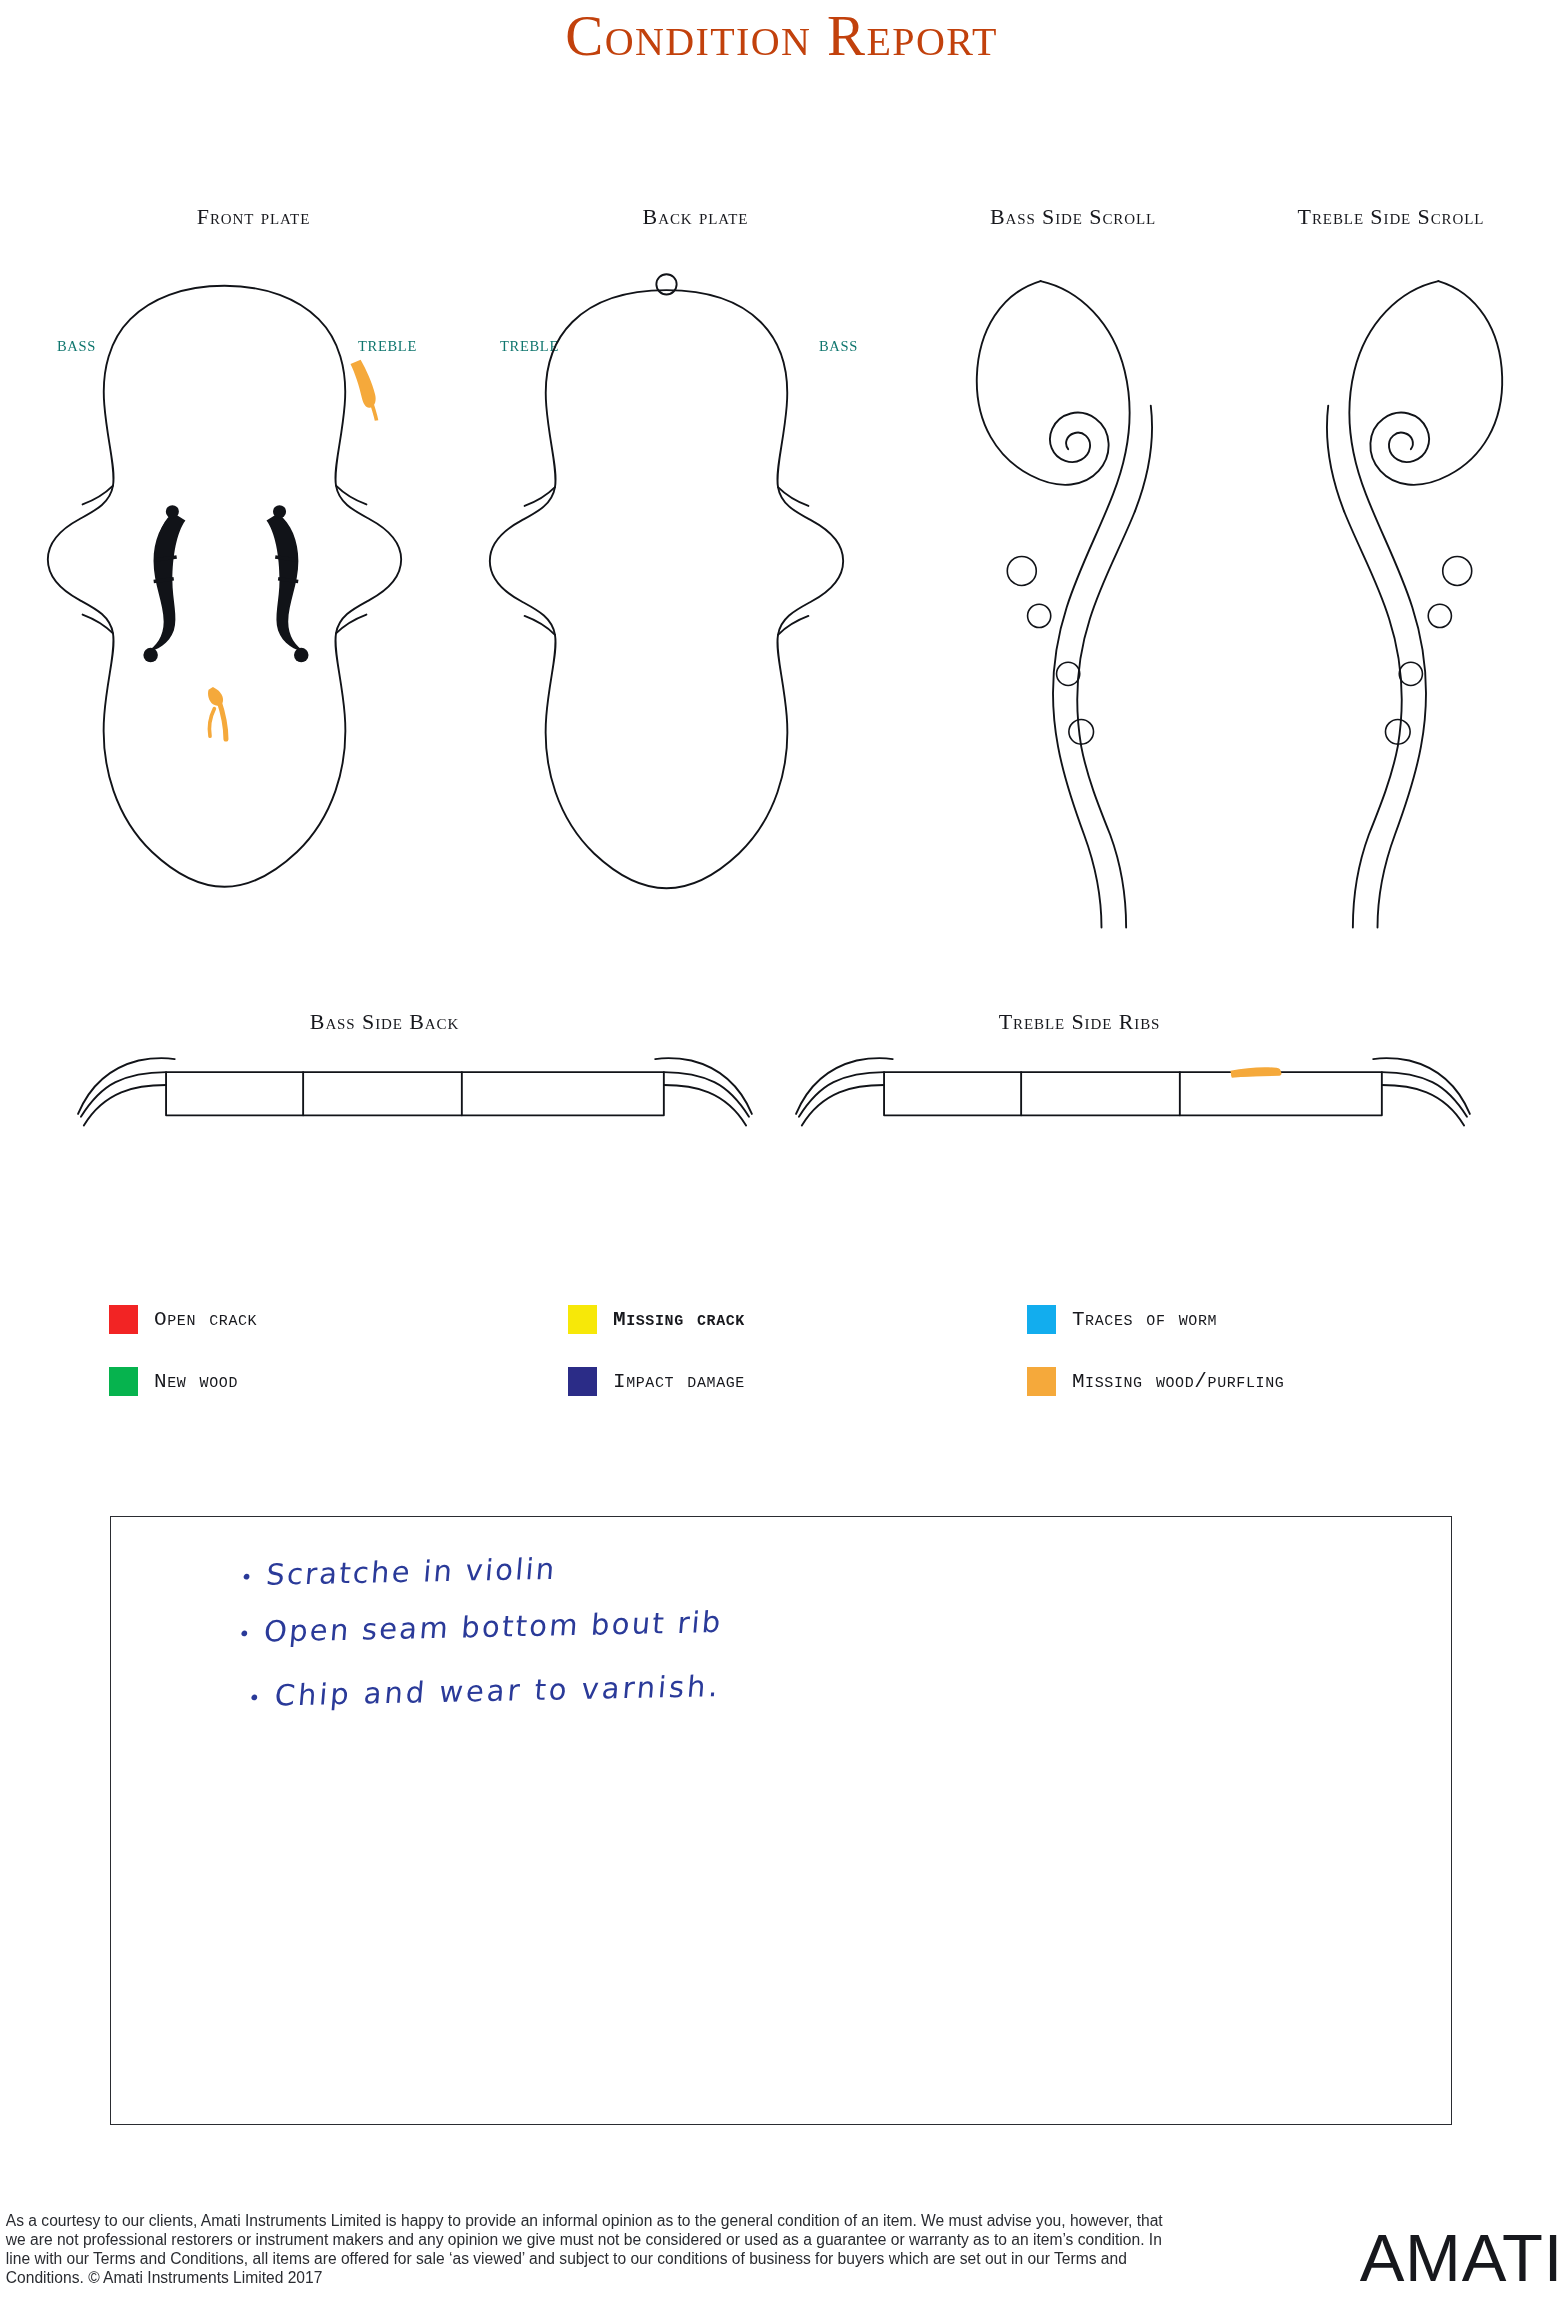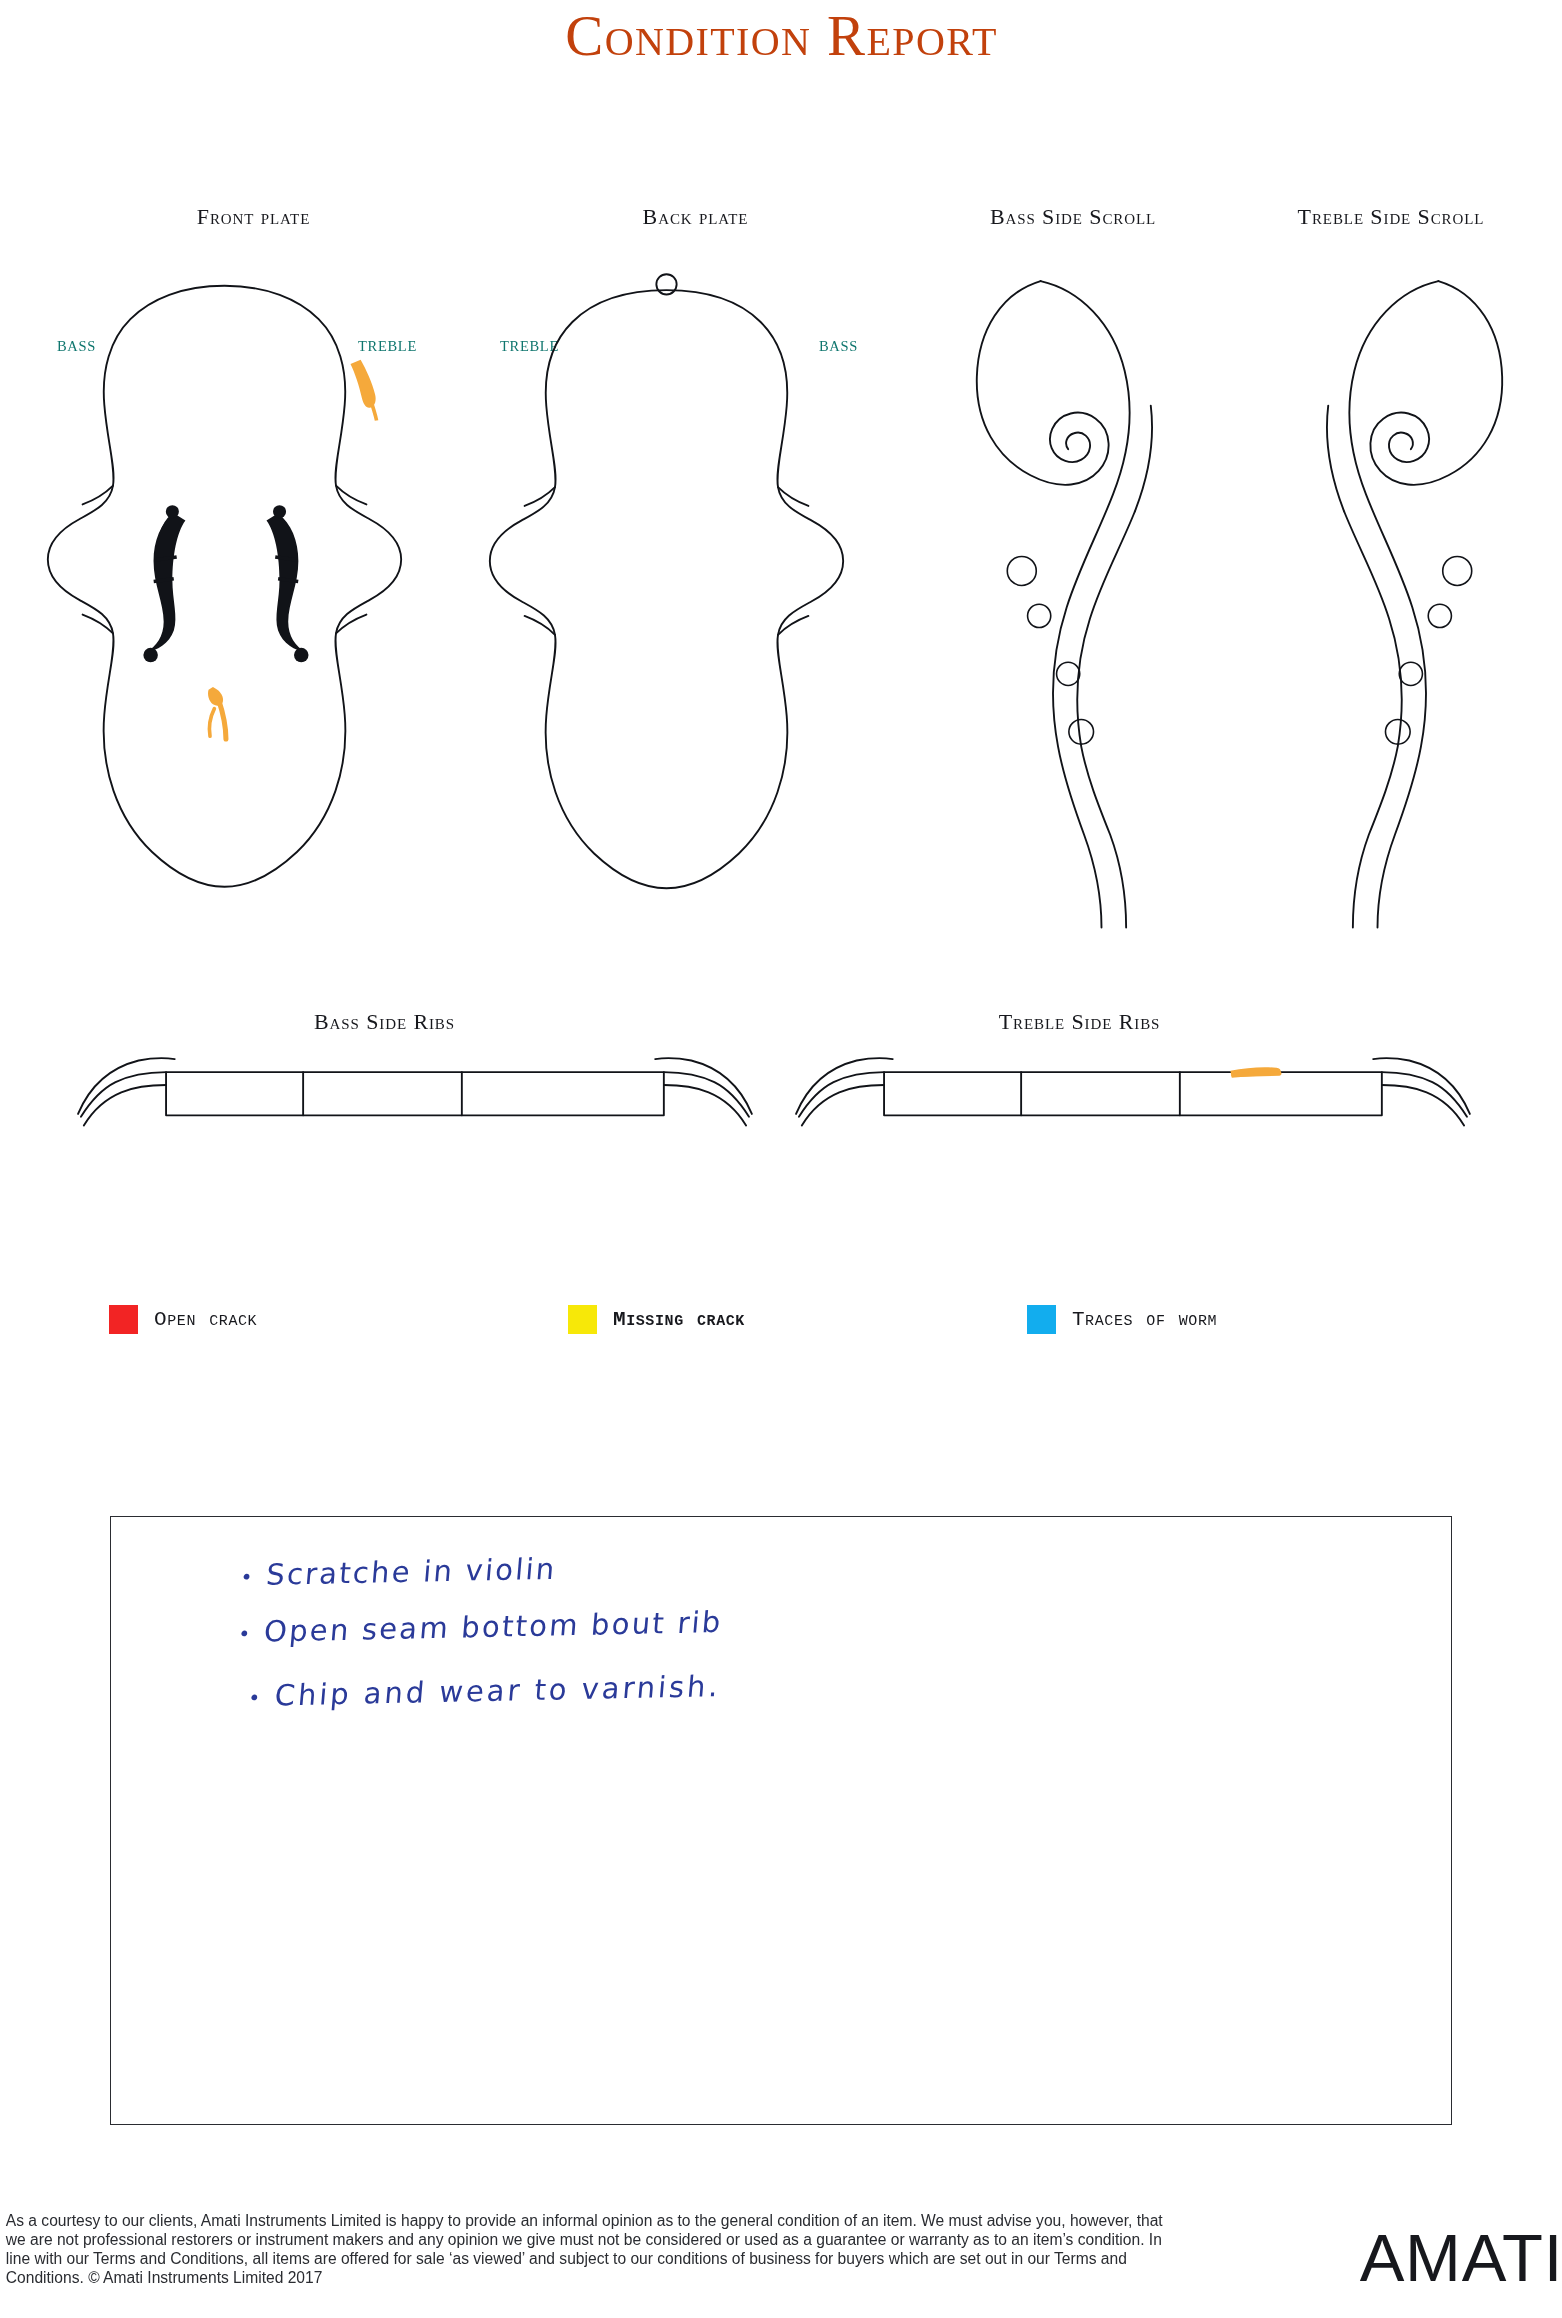--- a/index.html
+++ b/index.html
@@ -341,21 +341,21 @@
         C 170 820, 180 862, 180 910"></path>
       <path class="outline" d="M214 910 C 214 862, 206 820, 192 782 C 176 742, 160 702, 152 660 C 142 600, 146 540, 164 484 C 180 432, 206 386, 226 336"></path>
       <path class="outline" d="M226 336 C 244 290, 254 240, 248 190"></path>
       <circle class="outline-thin" cx="70" cy="418" r="20"></circle>
       <circle class="outline-thin" cx="94" cy="480" r="16"></circle>
       <circle class="outline-thin" cx="134" cy="560" r="16"></circle>
       <circle class="outline-thin" cx="152" cy="640" r="17"></circle>
     </g>
   </svg>
 
-  <div class="caption" style="left:225px; top:1009px; width:319px;">Bass Side Ribs</div>
+  <div class="caption" style="left:225px; top:1009px; width:319px;">Bass Side Back</div>
   <div class="caption" style="left:920px; top:1009px; width:319px;">Treble Side Ribs</div>
 
   <svg style="position:absolute; left:72px; top:1036px;" width="696" height="101" viewBox="0 0 960 140">
     <path class="outline" d="M10 112 C 20 96, 34 76, 58 64 C 78 54, 104 50, 128 50"></path>
     <path class="outline" d="M14 124 C 26 104, 42 88, 66 78 C 86 70, 108 68, 128 68"></path>
     <path class="outline" d="M6 108 C 22 70, 50 44, 90 34 C 110 30, 126 30, 140 32"></path>
     <rect class="outline" x="128" y="50" width="690" height="60"></rect>
     <line class="outline" x1="318" y1="50" x2="318" y2="110"></line>
     <line class="outline" x1="538" y1="50" x2="538" y2="110"></line>
     <path class="outline" d="M818 50 C 842 50, 868 54, 888 64 C 912 76, 926 96, 936 112"></path>
@@ -389,20 +389,34 @@
     </div>
     <div class="legend-item">
       <span class="swatch" style="background:#F7E808"></span>
       <span class="legend-label bold">Missing crack</span>
     </div>
     <div class="legend-item">
       <span class="swatch" style="background:#12ADEE"></span>
       <span class="legend-label">Traces of worm</span>
     </div>
   </div>
+  <div class="legend-row">
+    <div class="legend-item">
+      <span class="swatch" style="background:#06B34E"></span>
+      <span class="legend-label">New wood</span>
+    </div>
+    <div class="legend-item">
+      <span class="swatch" style="background:#2B2C87"></span>
+      <span class="legend-label">Impact damage</span>
+    </div>
+    <div class="legend-item">
+      <span class="swatch" style="background:#F5A93B"></span>
+      <span class="legend-label">Missing wood/purfling</span>
+    </div>
+  </div>
 </div>
 
 <div class="comments-box">
   <div class="comments-body">
     <div class="hand l1">
       <span class="bullet">•</span><span>Scratche in violin</span>
     </div>
     <div class="hand l2">
       <span class="bullet">•</span><span>Open seam bottom bout rib</span>
     </div>

